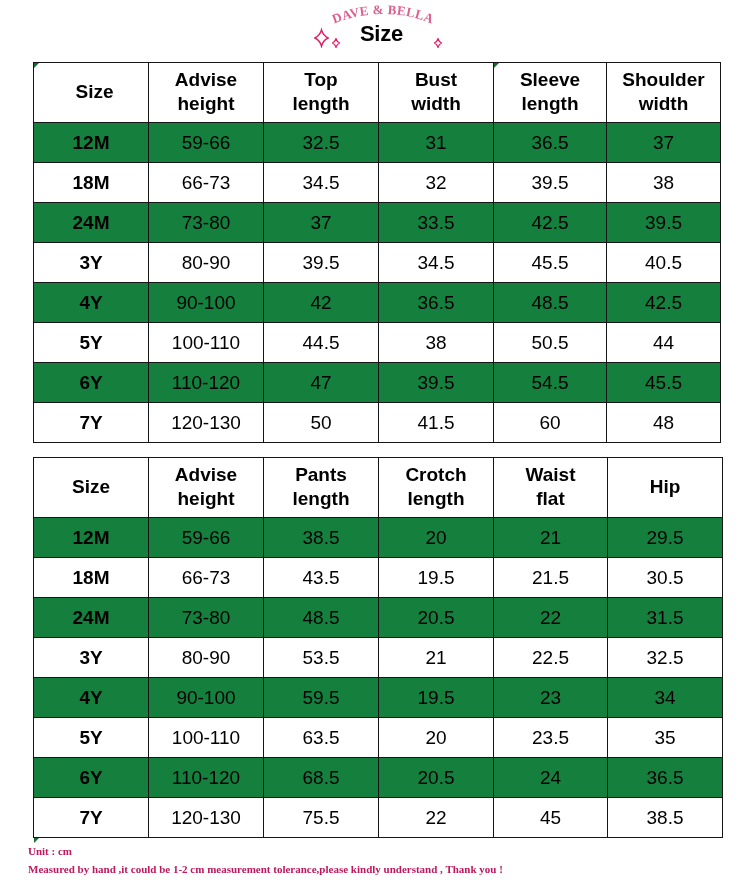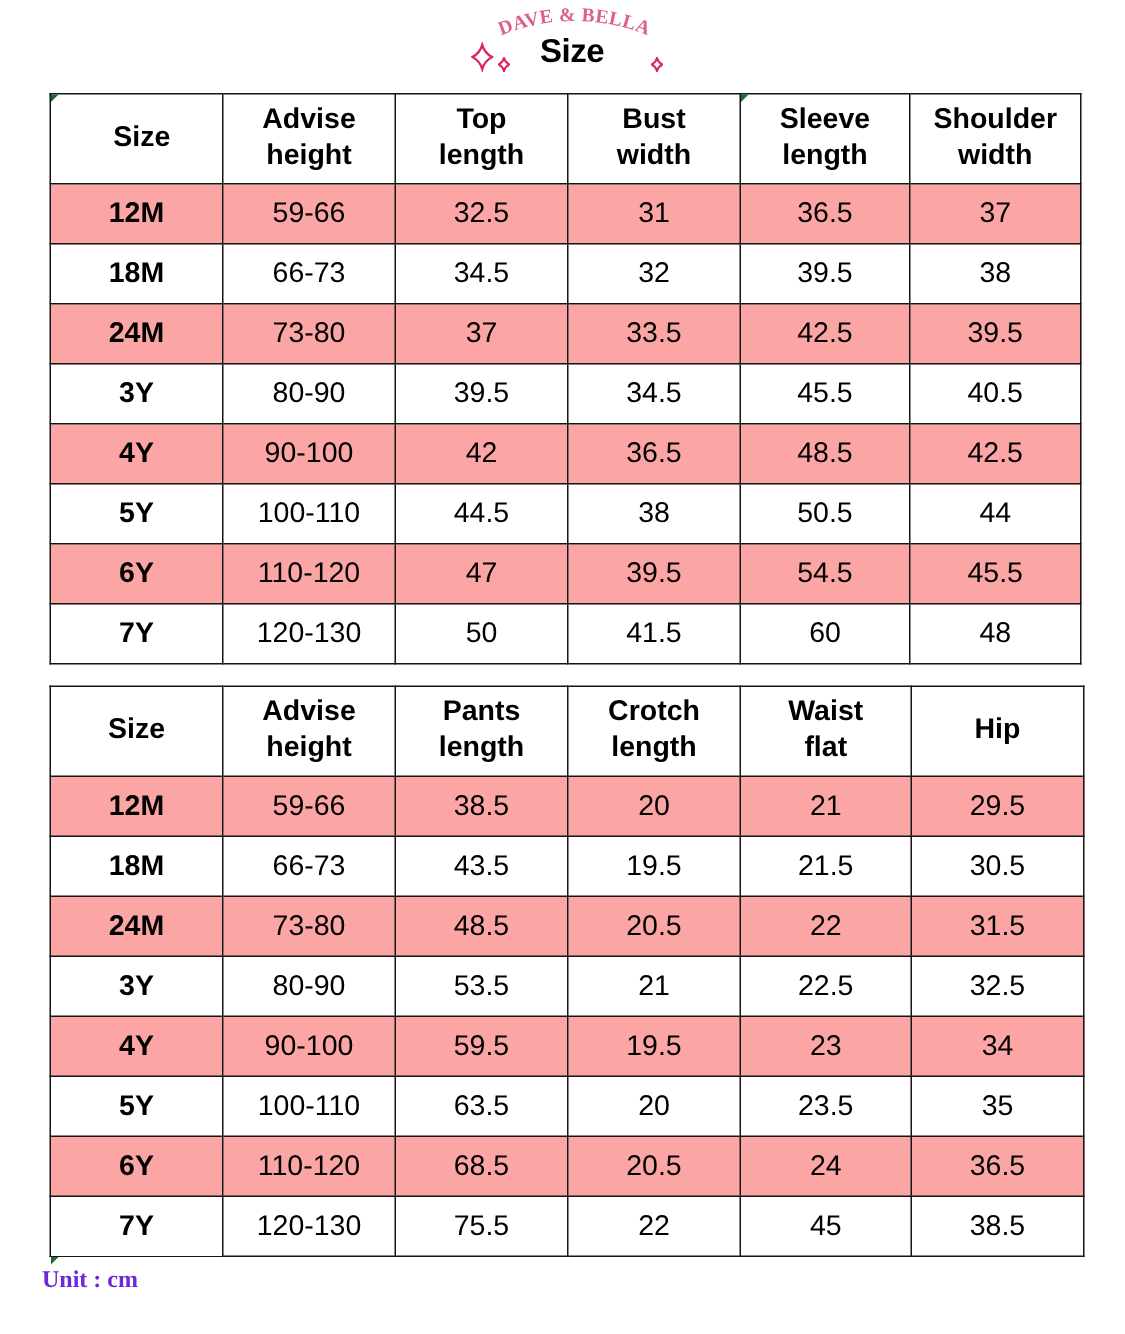--- a/index.html
+++ b/index.html
@@ -36,38 +36,38 @@
     text-align:center; vertical-align:middle; padding:0;
     color:#000;
   }
   table.sz th {
     font-weight:bold; font-size:19px; height:60px; padding-bottom:2px;
     background:#ffffff; line-height:1.22;
   }
   table.sz td {
     font-size:19px; height:40px; background:#ffffff; font-weight:normal;
   }
-  table.sz tr.alt td { background:#fca5a5; }
+  table.sz tr.alt td { background:#15803d; }
   table.sz td.sizecol { font-weight:bold; }
   .cellmark { position:relative; }
   #top-size-table th.hdr:first-child { text-indent:7px; }
   .gmark {
     position:absolute; left:0; top:0; width:0; height:0;
     border-left:5px solid #1a6b30; border-bottom:5px solid transparent;
   }
   .gmark-bl {
     position:absolute; left:0px; bottom:-6px; width:0; height:0;
     border-left:5px solid #1a6b30; border-bottom:5px solid transparent;
   }
 
   
   .footnote {
     position:absolute;
     font-family:"Liberation Serif", serif;
-    font-weight:bold; font-size:16px; color:#6d28d9;
+    font-weight:bold; font-size:11px; color:#be185d;
     white-space:nowrap;
   }
   #unit-note { left:28px; top:845px; }
   #tolerance-note { left:28px; top:863px; }
 </style>
 </head>
 <body>
 
 <div class="page">
 
@@ -293,13 +293,14 @@
 <td class="cell sizecol cellmark"><span class="gmark-bl"></span><span class="cv">7Y</span></td>
 <td class="cell"><span class="cv">120-130</span></td>
 <td class="cell"><span class="cv">75.5</span></td>
 <td class="cell"><span class="cv">22</span></td>
 <td class="cell"><span class="cv">45</span></td>
 <td class="cell"><span class="cv">38.5</span></td>
 </tr>
 </tbody>
     </table>
 <div class="footnote" id="unit-note">Unit : cm</div>
+<div class="footnote" id="tolerance-note">Measured by hand ,it could be 1-2 cm measurement tolerance,please kindly understand , Thank you !</div>
 </div>
 
 </body></html>

